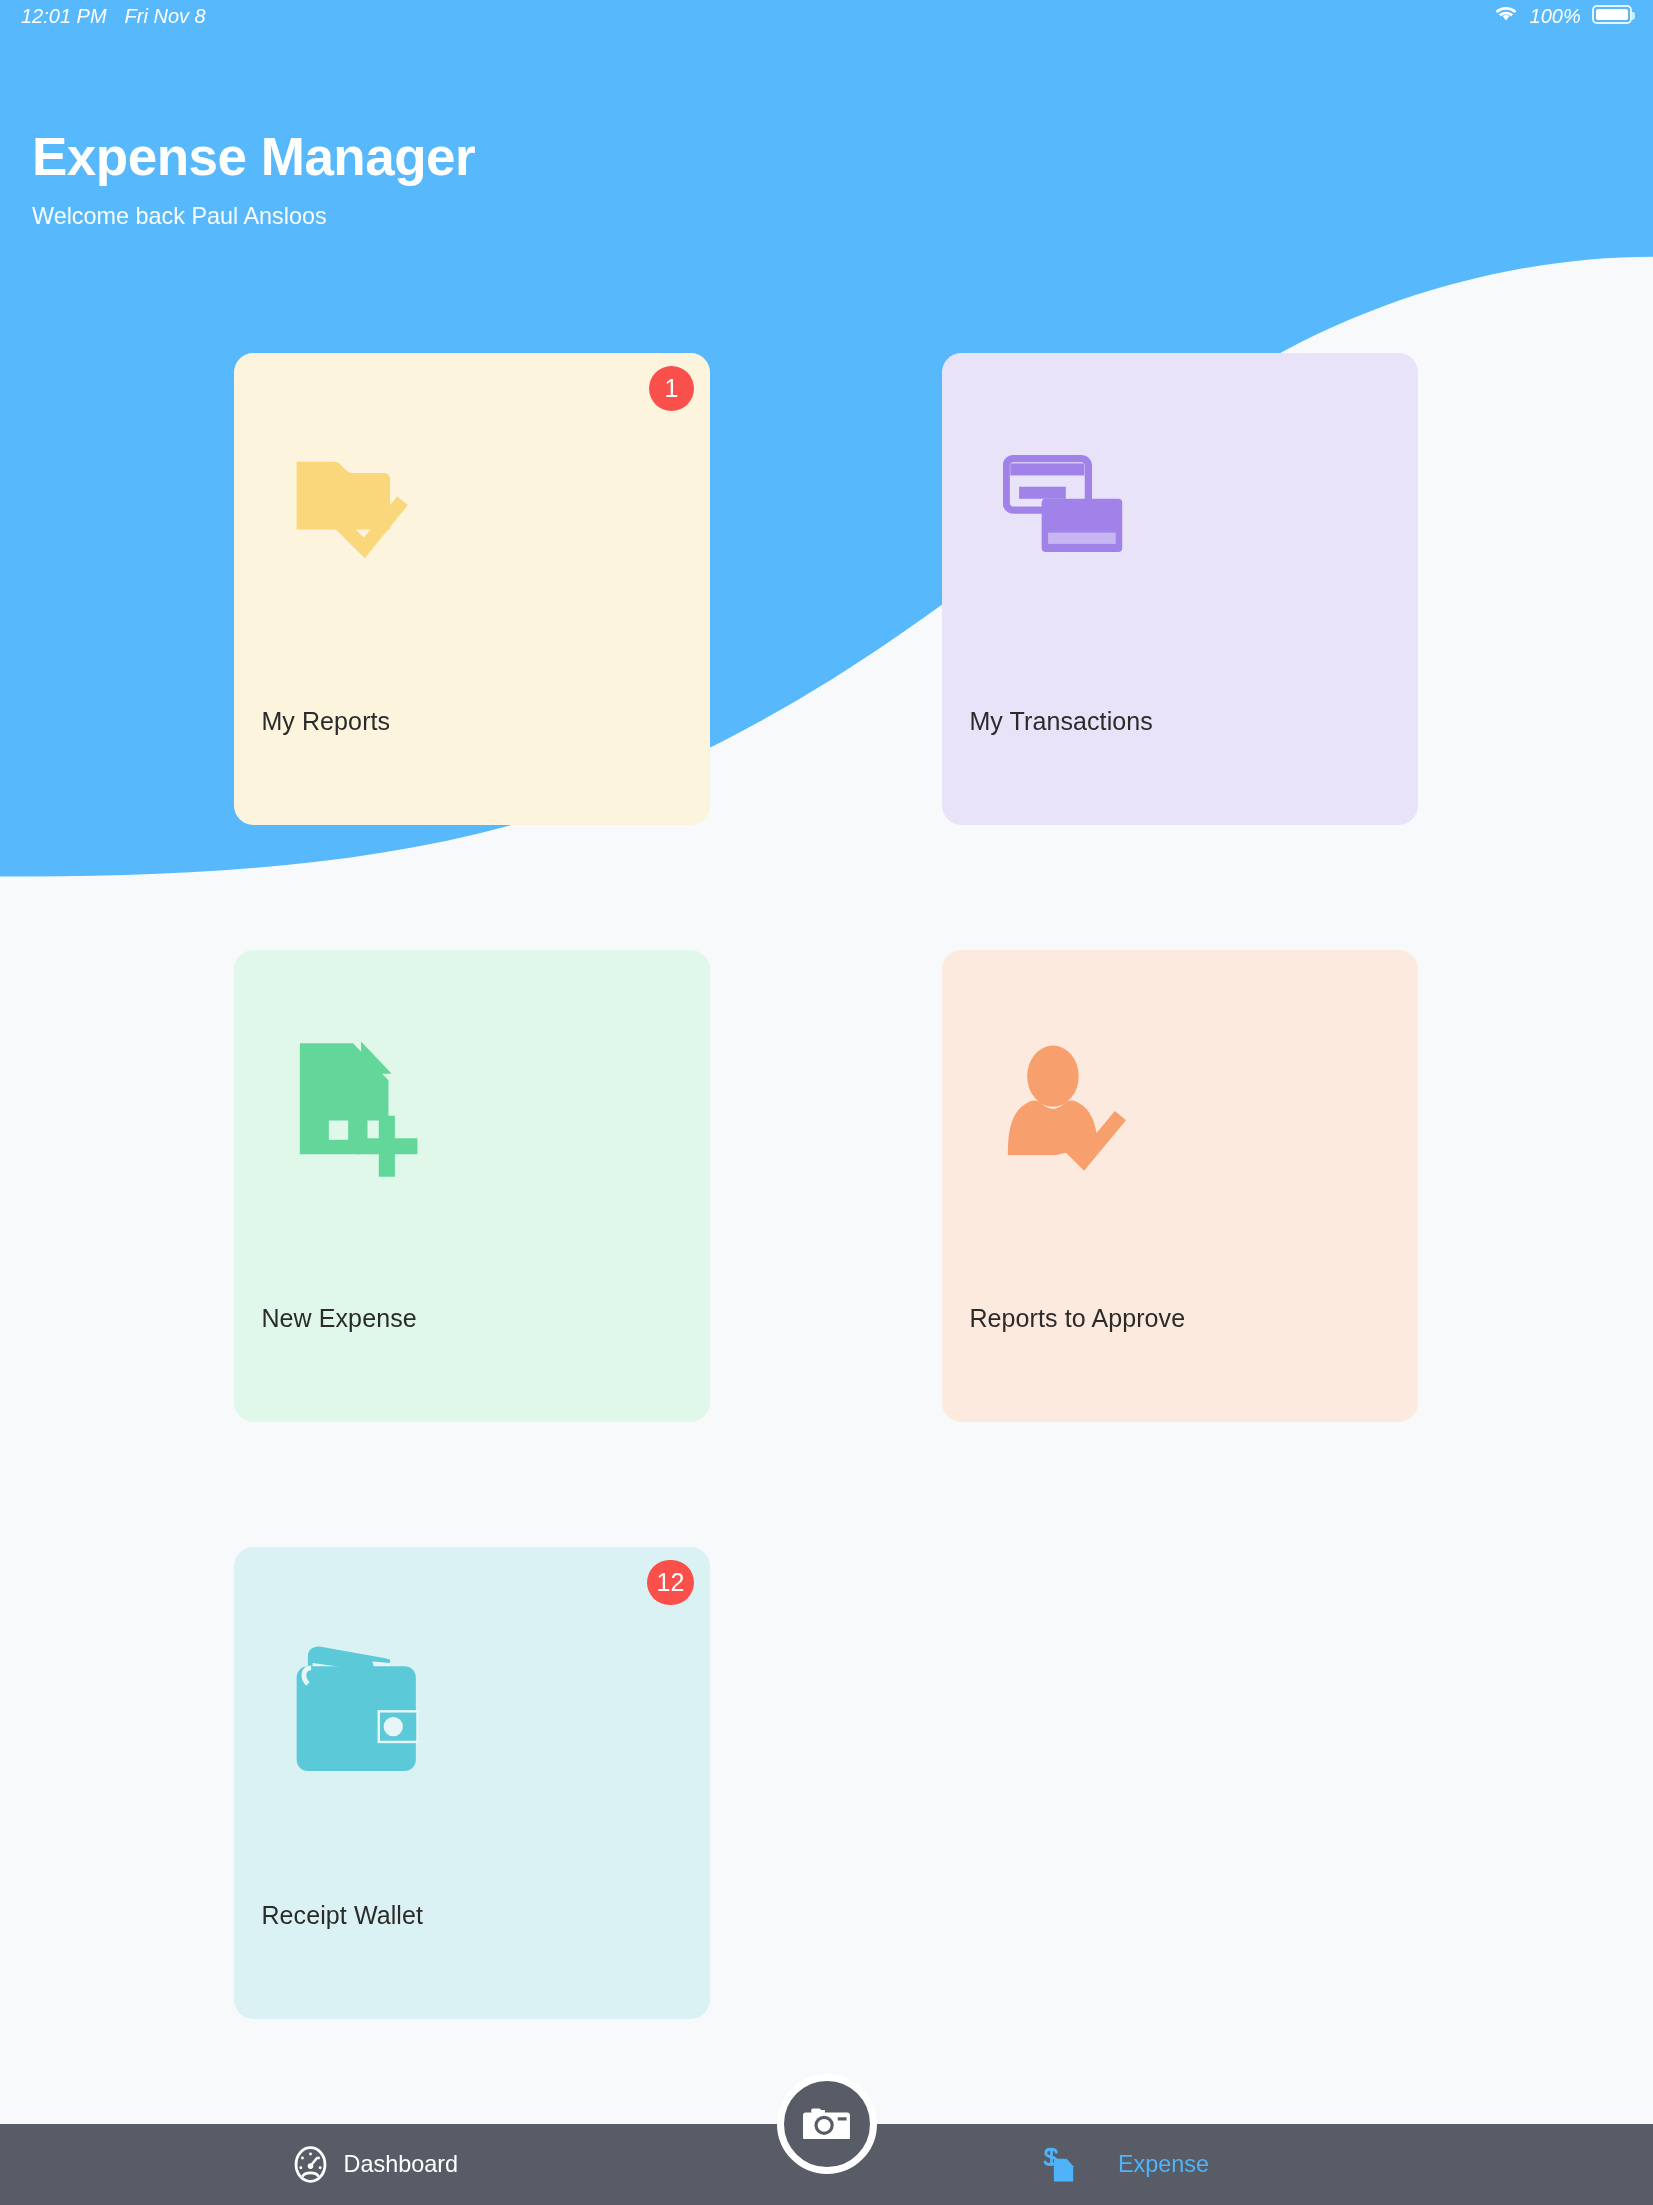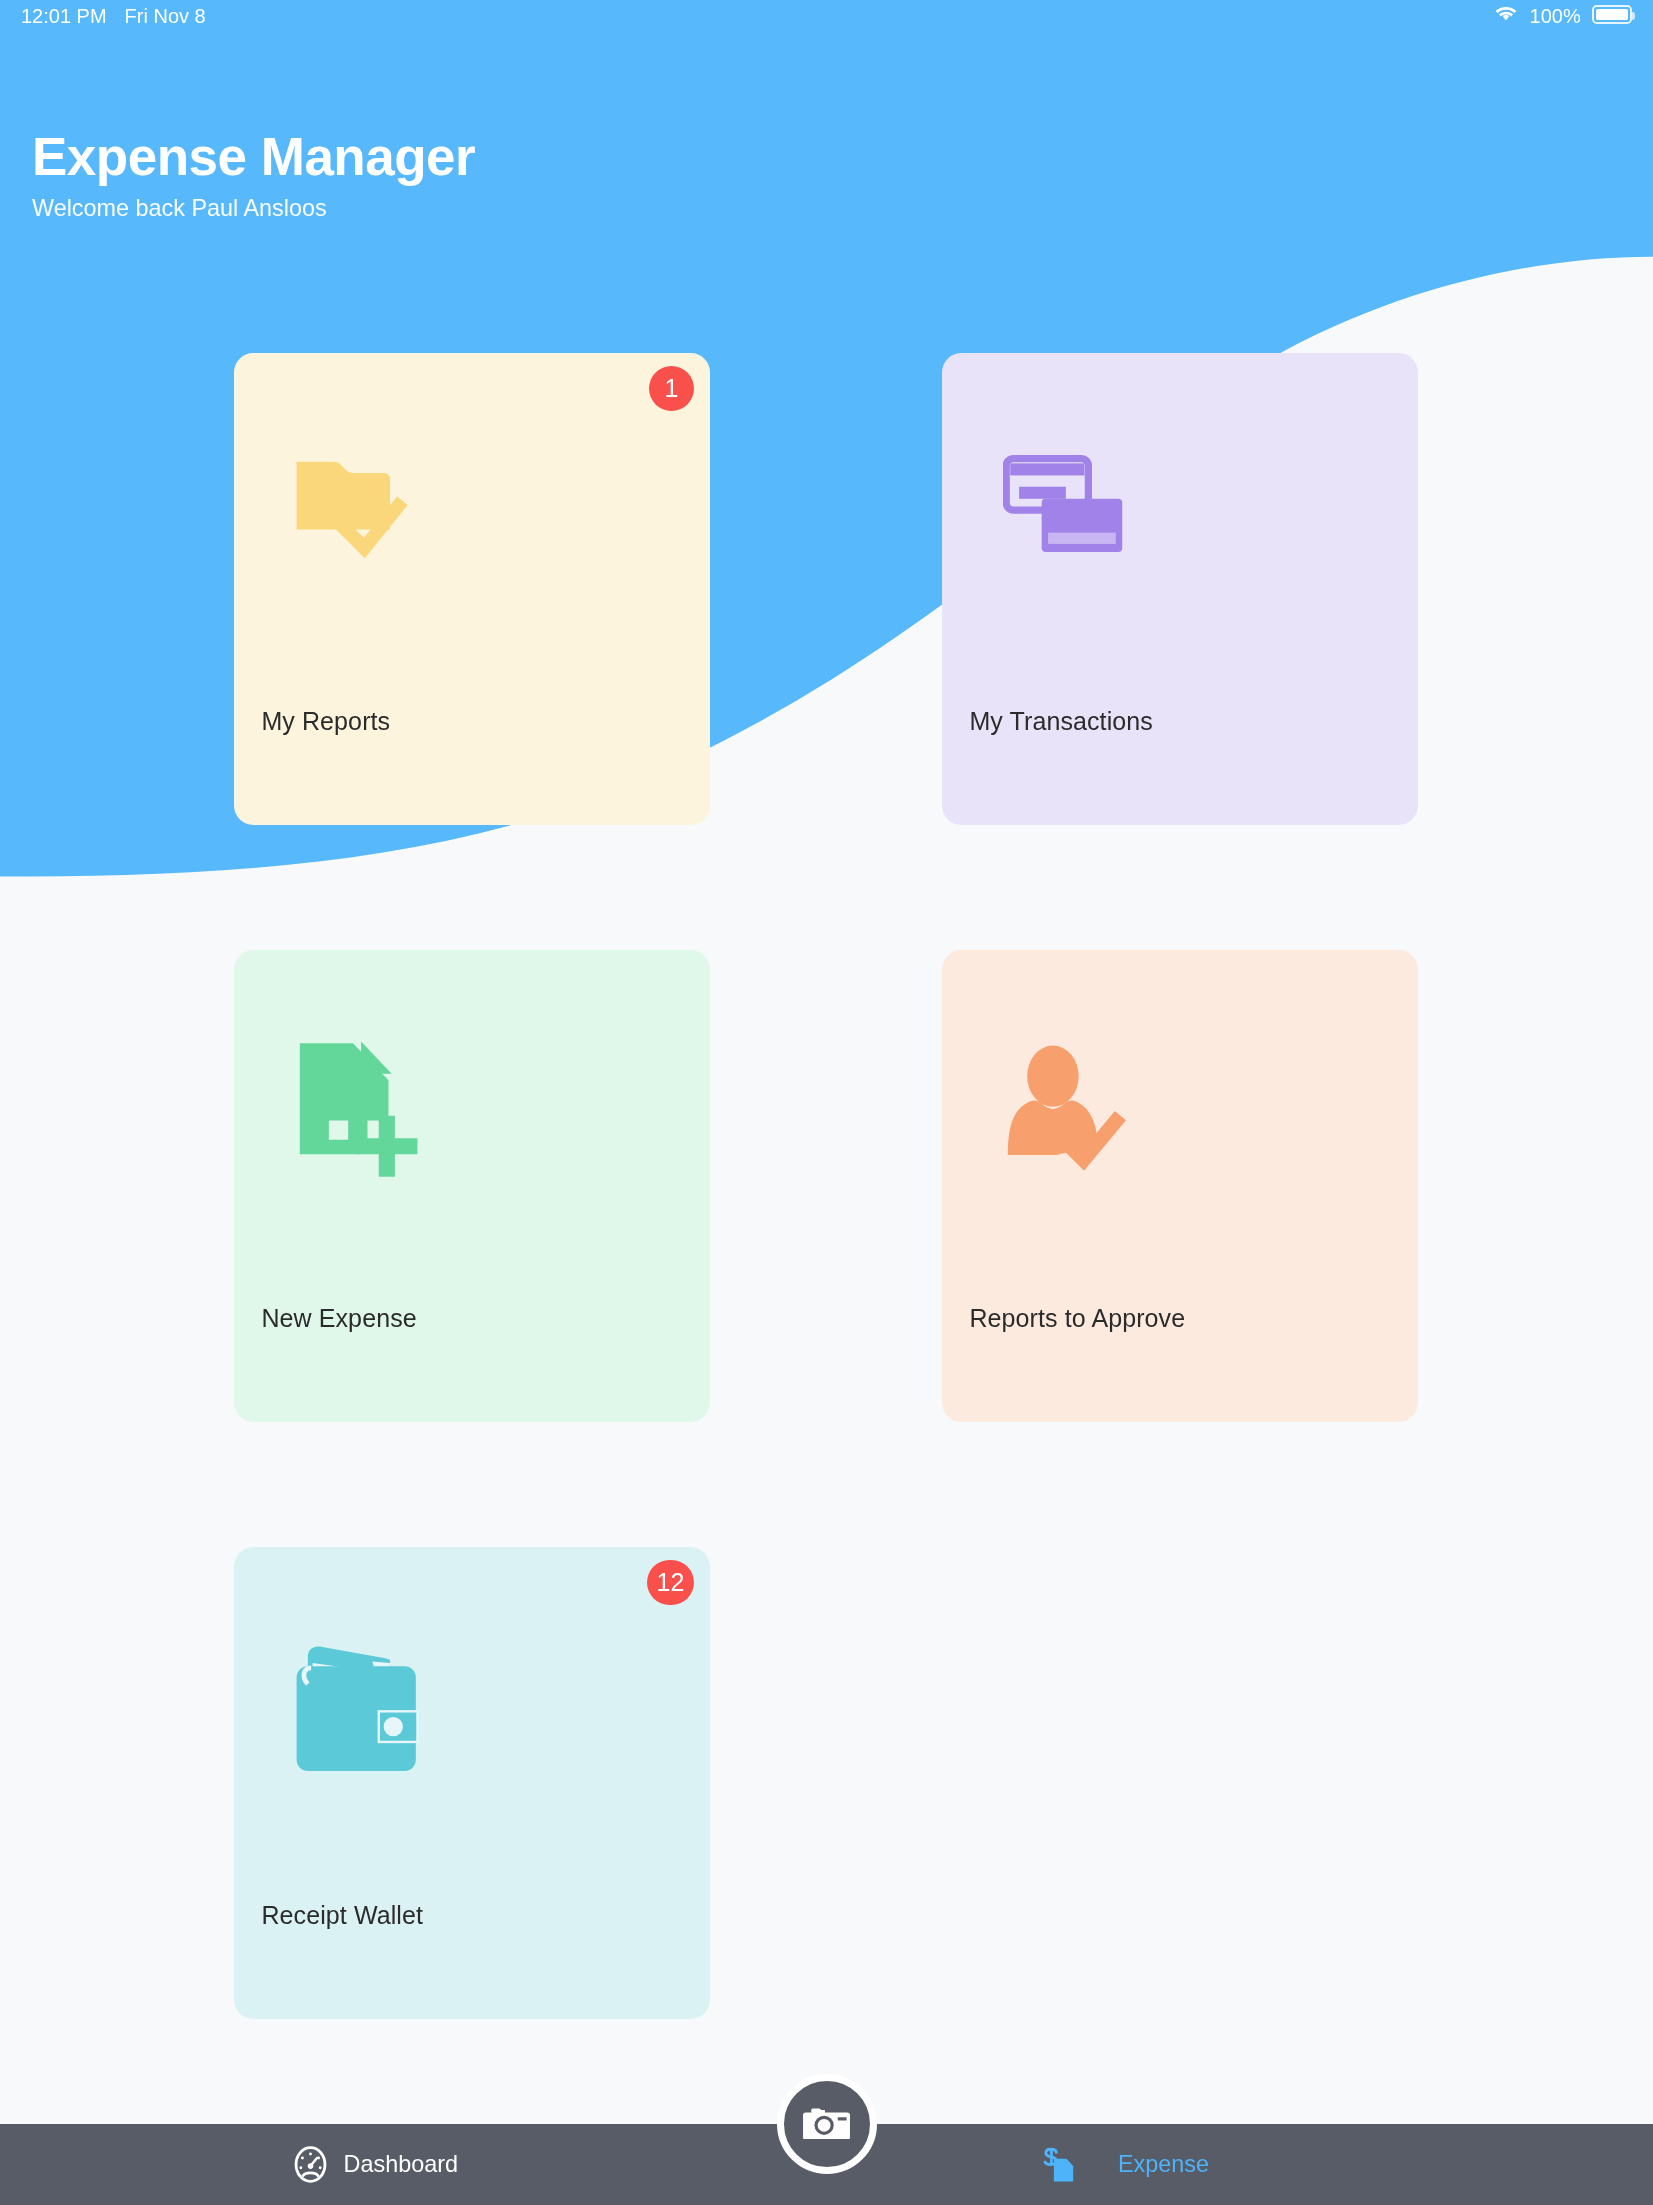--- a/index.html
+++ b/index.html
@@ -21,20 +21,21 @@
 
   
   .statusbar {
     position: absolute; left: 0; top: 0;
     width: 1653px; height: 32px;
     z-index: 5;
     display: flex; align-items: center;
     padding: 0 21px;
     color: #ffffff;
     font-size: 20px;
+    font-style: italic;
   }
   .sb-left { display: flex; align-items: center; gap: 18px; }
   .sb-right { margin-left: auto; display: flex; align-items: flex-start; gap: 11.3px; }
   .wifi-icon { width: 24px; height: 18px; display: block; }
   .battery {
     width: 40px; height: 19.4px;
     border: 2px solid rgba(255,255,255,.85);
     border-radius: 4.8px; position: relative;
     display: flex; align-items: center; padding: 2px;
   }
@@ -46,21 +47,21 @@
   .battery-fill { width: 100%; height: 100%; background: #fff; border-radius: 2px; }
 
   
   .header { position: absolute; left: 32px; top: 129px; z-index: 5; }
   .header h1 {
     color: #ffffff; font-size: 53px; font-weight: bold;
     letter-spacing: -0.5px; line-height: 1.05;
   }
   .header .subtitle {
     color: #ffffff; font-size: 23.4px; font-weight: normal;
-    margin-top: 10px; opacity: .97;
+    margin-top: 18px; opacity: .97;
   }
 
   
   .grid {
     position: absolute; left: 0; top: 353px;
     width: 1653px; z-index: 4;
     padding: 0 234px;
     display: grid;
     grid-template-columns: 476px 476px;
     column-gap: 232px;

